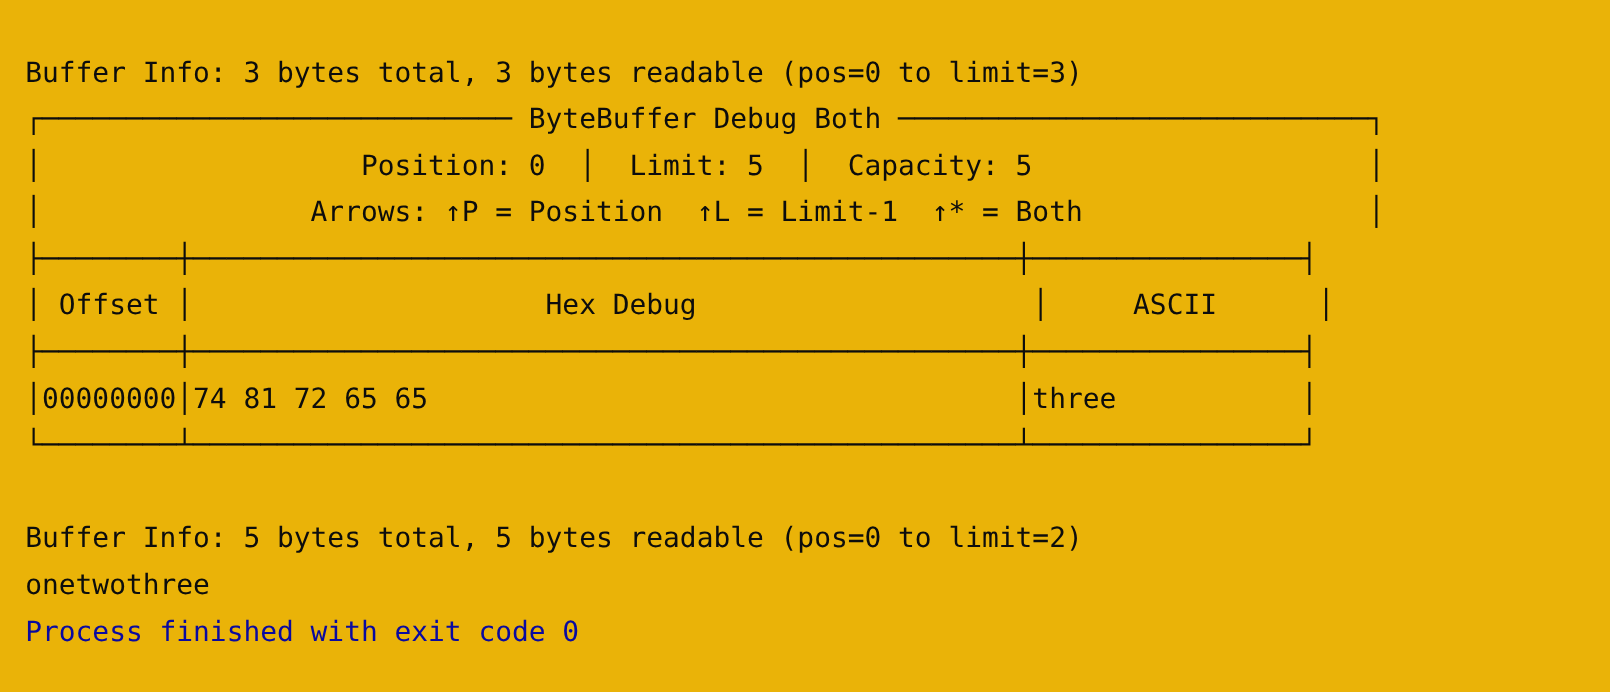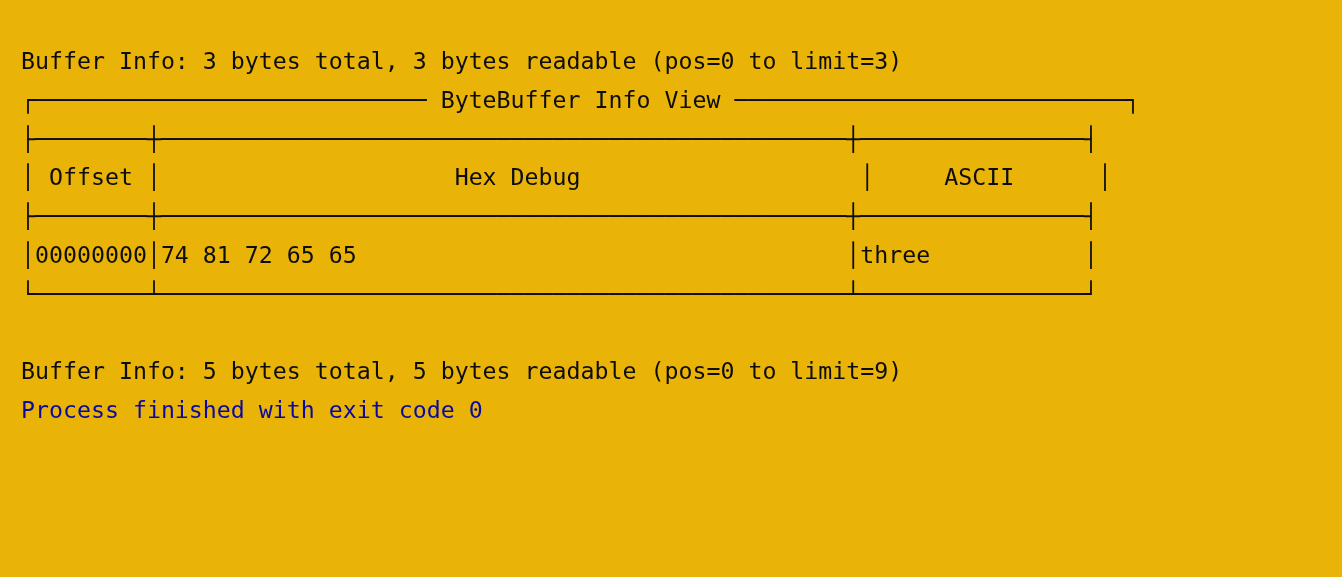--- a/index.html
+++ b/index.html
@@ -30,22 +30,25 @@
   }
   .console-line.system {
     color: var(--system-output-color, #0a0aa0);
   }
 </style>
 </head>
 <body>
 
 <div class="console">
   <div class="console-line">Buffer Info: 3 bytes total, 3 bytes readable (pos=0 to limit=3)</div>
-  <div class="console-line">┌──────────────────────────── ByteBuffer Info View ────────────────────────────┐</div>
+  <div class="console-line">┌──────────────────────────── ByteBuffer Debug Both ────────────────────────────┐</div>
+  <div class="console-line">│                   Position: 0  │  Limit: 5  │  Capacity: 5                    │</div>
+  <div class="console-line">│                Arrows: ↑P = Position  ↑L = Limit-1  ↑* = Both                 │</div>
   <div class="console-line">├────────┼─────────────────────────────────────────────────┼────────────────┤</div>
   <div class="console-line">│ Offset │                     Hex Debug                    │     ASCII      │</div>
   <div class="console-line">├────────┼─────────────────────────────────────────────────┼────────────────┤</div>
   <div class="console-line">│00000000│74 81 72 65 65                                   │three           │</div>
   <div class="console-line">└────────┴─────────────────────────────────────────────────┴────────────────┘</div>
   <div class="console-line"> </div>
-  <div class="console-line">Buffer Info: 5 bytes total, 5 bytes readable (pos=0 to limit=9)</div>
+  <div class="console-line">Buffer Info: 5 bytes total, 5 bytes readable (pos=0 to limit=2)</div>
+  <div class="console-line">onetwothree</div>
   <div class="console-line system">Process finished with exit code 0</div>
 </div>
 
 </body></html>

